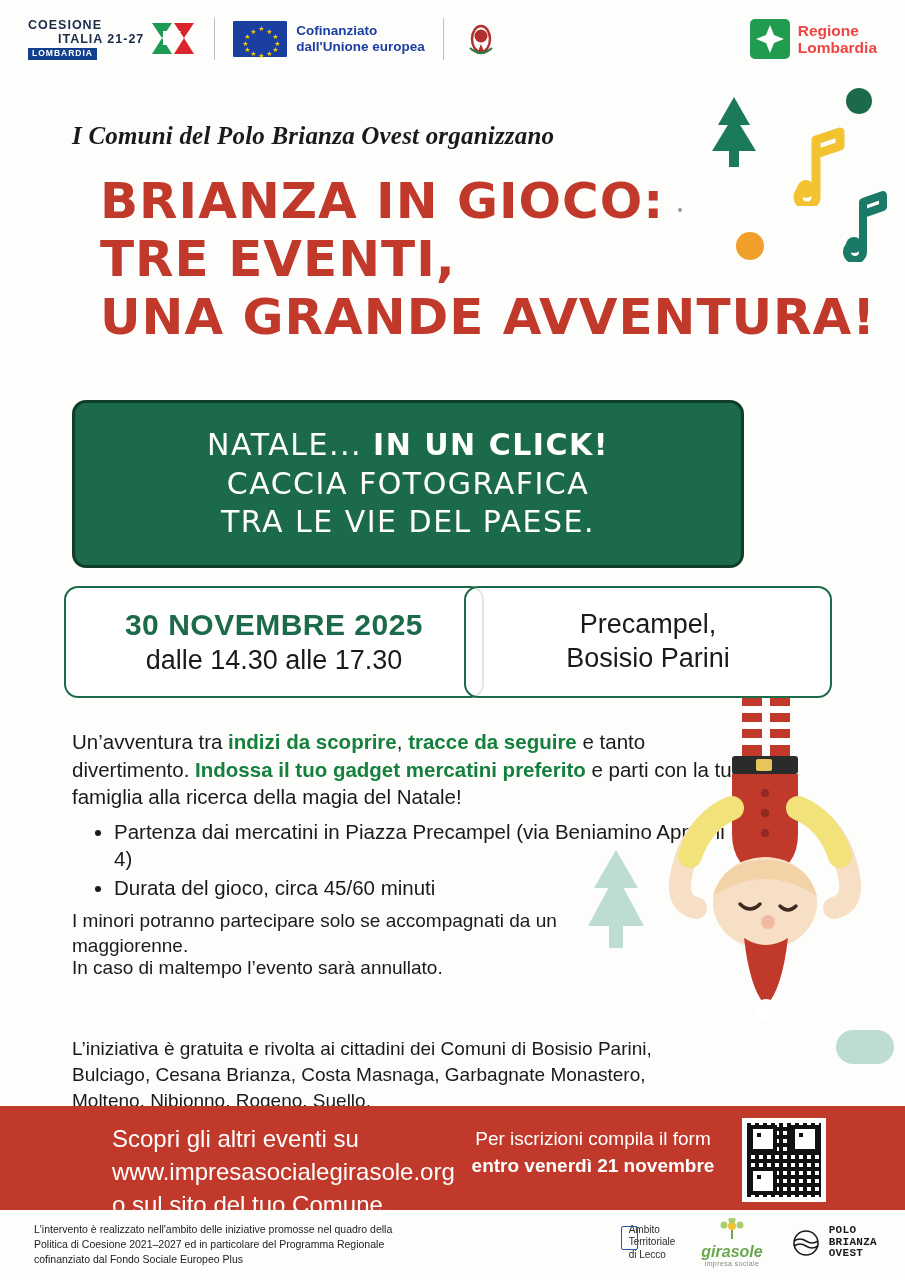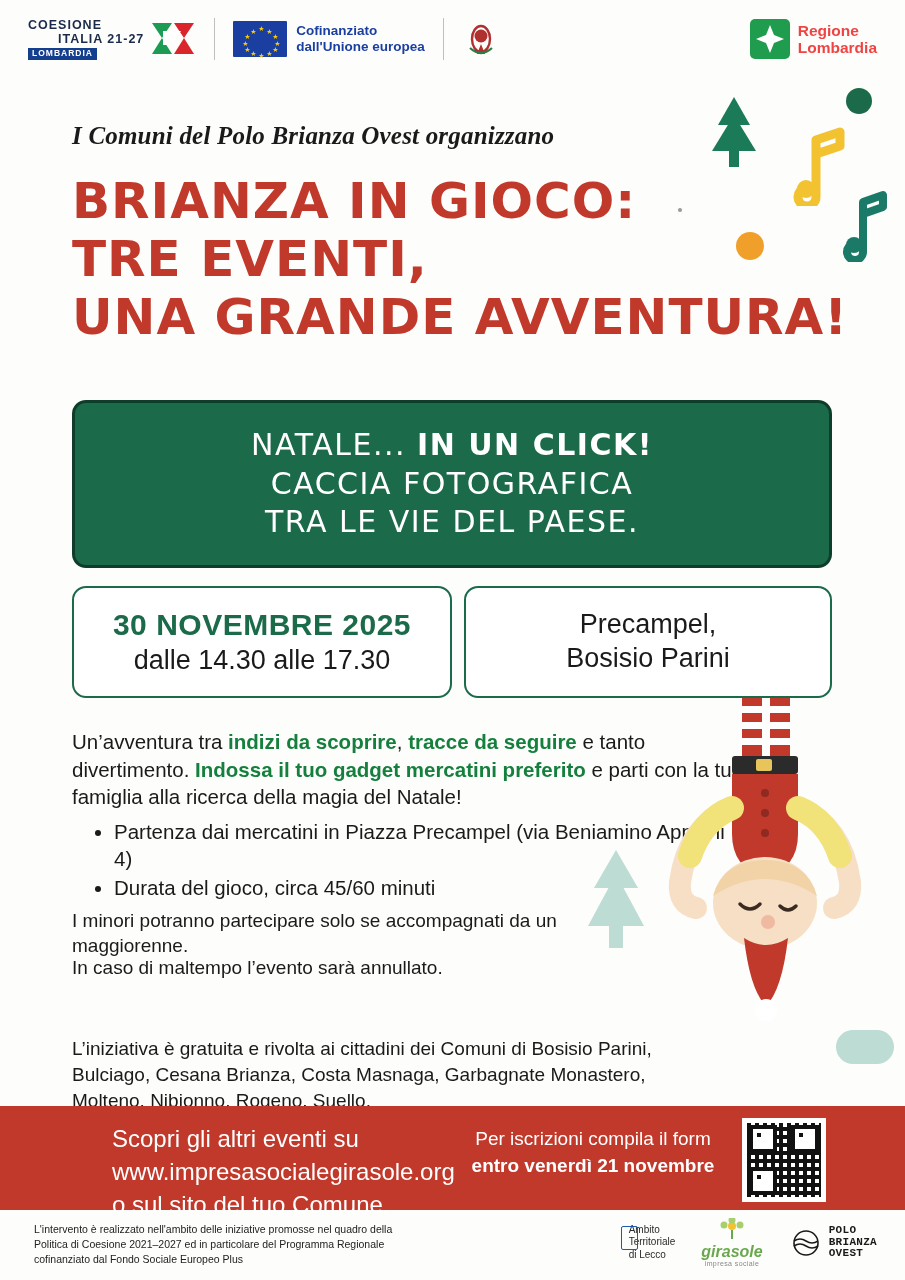--- a/index.html
+++ b/index.html
@@ -131,28 +131,28 @@
     top: 172px;
     left: 72px;
     width: 790px;
     color: #c0392b;
     font-family: "DejaVu Sans", sans-serif;
     font-weight: bold;
     font-size: 50px;
     line-height: 1.16;
     letter-spacing: 1px;
   }
-  .title .ln { display: block; white-space: nowrap; }
+  .title .ln { display: block; white-space: nowrap; margin-left: 28px; }
 
   
   .green-box {
     position: absolute;
     top: 400px;
     left: 72px;
-    width: 760px;
+    width: 672px;
     height: 168px;
     box-sizing: border-box;
     background: #1b6a4a;
     border: 3px solid #0f3d2b;
     border-radius: 14px;
     display: flex;
     flex-direction: column;
     align-items: center;
     justify-content: center;
     color: #ffffff;
@@ -170,22 +170,22 @@
     box-sizing: border-box;
     border: 2px solid #1b6a4a;
     border-radius: 14px;
     display: flex;
     flex-direction: column;
     align-items: center;
     justify-content: center;
     background: rgba(255,255,255,0.85);
   }
   .box-date {
-    top: 586px; left: 72px;
-    width: 380px; height: 112px;
+    top: 586px; left: 64px;
+    width: 420px; height: 112px;
   }
   .box-date .d1 {
     color: #1b6a4a;
     font-weight: bold;
     font-size: 30px;
     letter-spacing: .5px;
   }
   .box-date .d2 {
     color: #1a1a1a;
     font-size: 27px;

